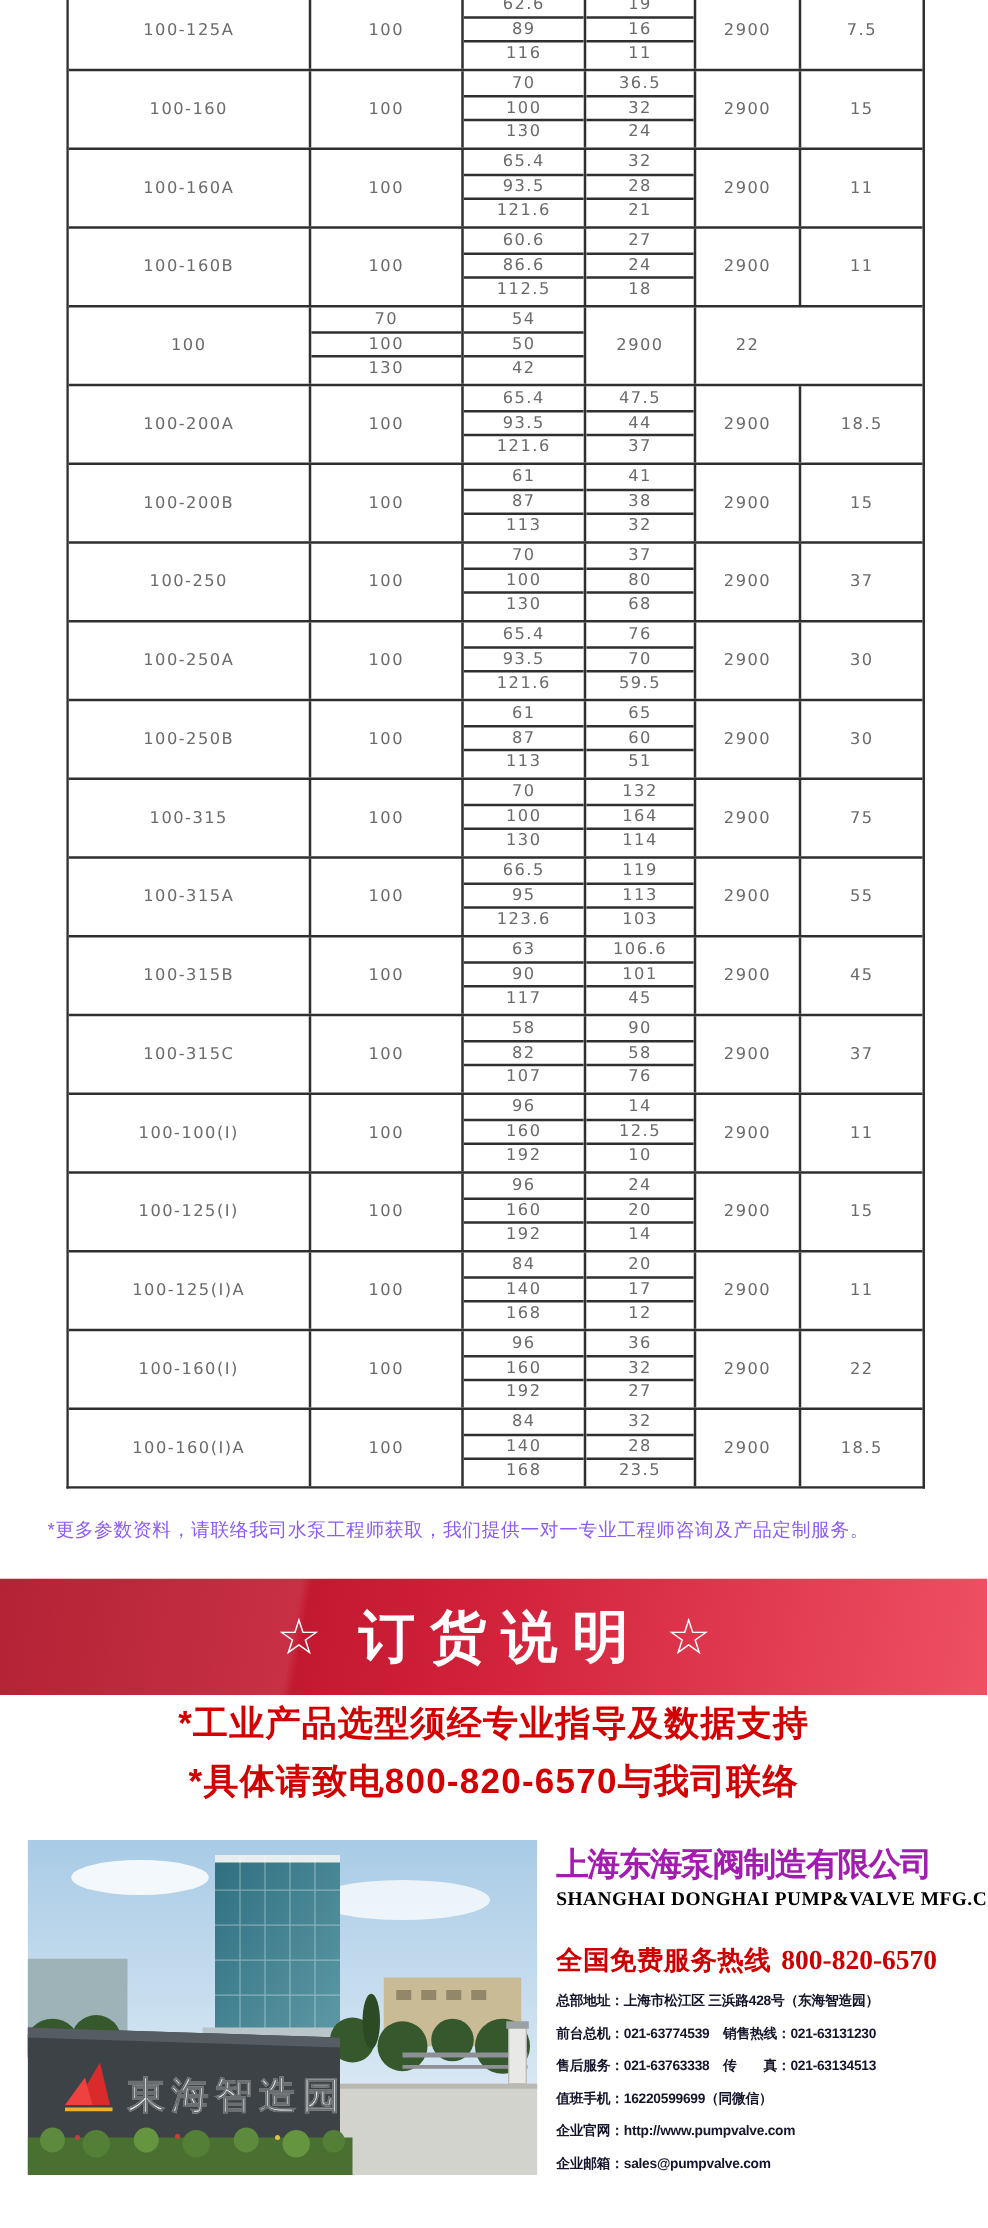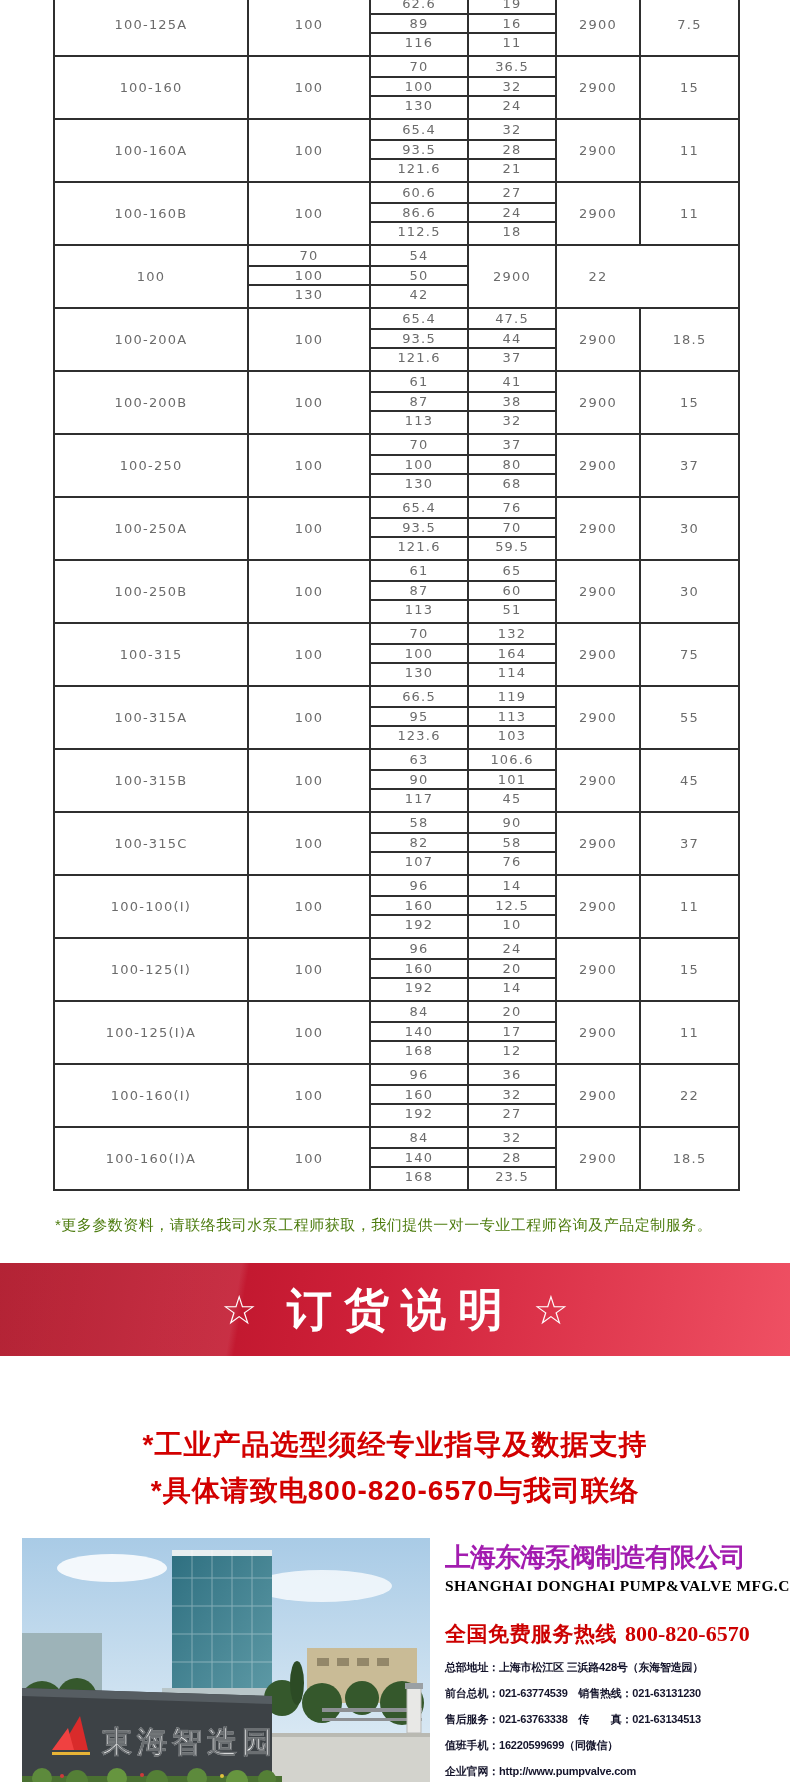--- a/index.html
+++ b/index.html
@@ -34,24 +34,24 @@
     border-top:2px solid var(--line);
   }
   .c{display:flex;align-items:center;justify-content:center;overflow:hidden;}
   .c + .c{border-left:2px solid var(--line);}
   .sub3{flex-direction:column;justify-content:flex-start;align-items:stretch;}
   .sub{height:19px;display:flex;align-items:center;justify-content:center;}
   .sub + .sub{border-top:2px solid var(--line);}
 
   
   .note{
-    margin:24px 0 0 55px;
+    margin:24px 0 0 38px;
     font-size:15px;
     line-height:20px;
-    color:#4d7c0f;
+    color:#8b5cf6;
     letter-spacing:0.5px;
   }
 
   
   .banner{
     margin-top:28px;
     height:93px;
     width:100%;
     background:
       linear-gradient(100deg, rgba(255,255,255,0.10) 30%, rgba(255,255,255,0) 31%),
@@ -65,21 +65,21 @@
   .banner .star{font-size:40px;line-height:1;font-weight:400;}
   .banner-title{
     font-size:45px;
     font-weight:900;
     letter-spacing:12px;
     padding-left:12px;
     font-family:"Liberation Sans",sans-serif;
   }
 
   
-  .notice{padding-top:66px;text-align:center;}
+  .notice{text-align:center;}
   .notice-line{
     font-size:28px;
     line-height:46px;
     font-weight:900;
     color:var(--accent-red);
     letter-spacing:1px;
     font-family:"Liberation Sans",sans-serif;
   }
 
   

